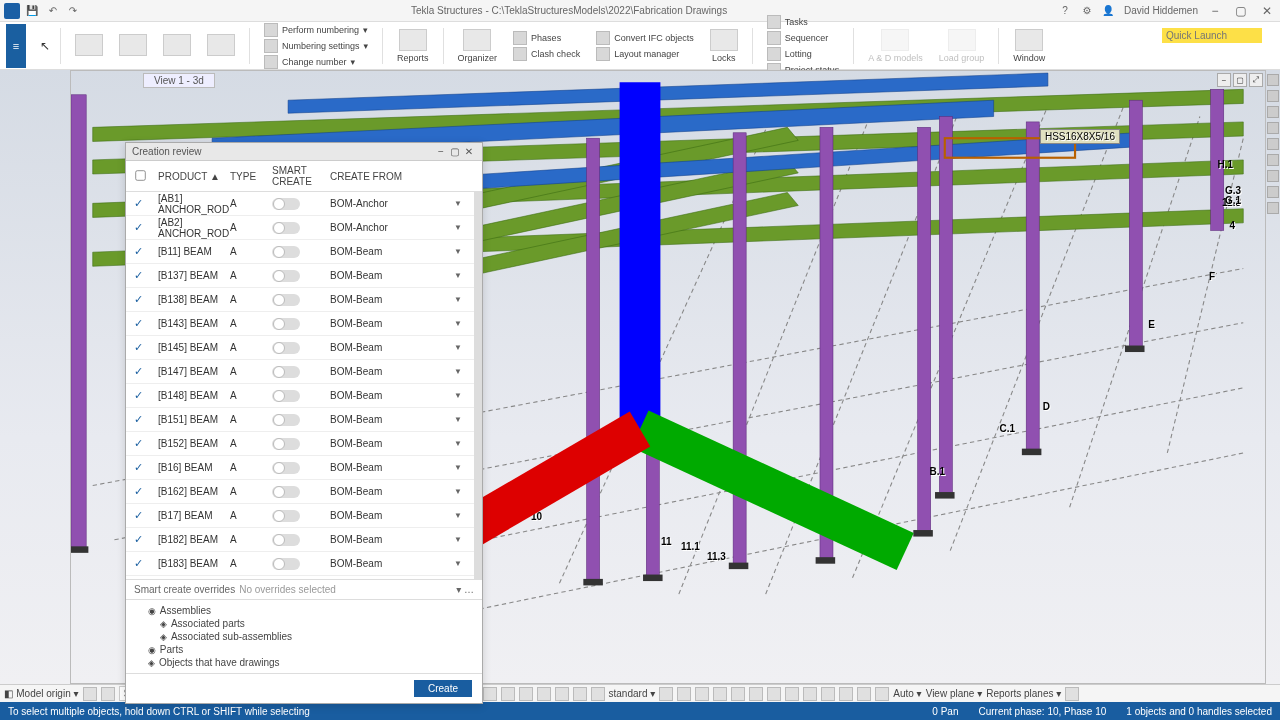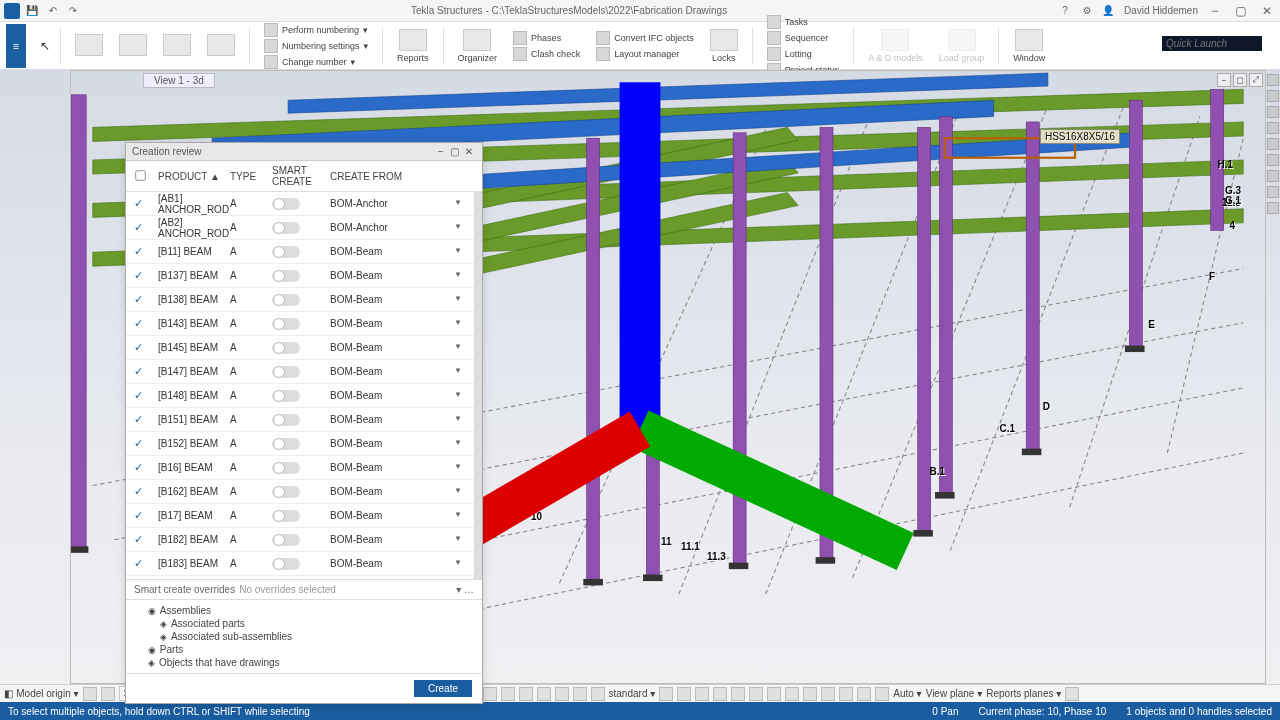--- a/index.html
+++ b/index.html
@@ -12,21 +12,21 @@
 .titlebar .tb-center { flex: 1; text-align: center; }
 .titlebar .tb-right { display: flex; align-items: center; gap: 8px; }
 .tb-icon { width: 14px; height: 14px; display: inline-flex; align-items: center; justify-content: center; }
 .win-btn { width: 18px; height: 14px; display: inline-flex; align-items: center; justify-content: center; font-size: 12px; color: #666; }
 .logo { width: 16px; height: 16px; background: #1a5fa5; border-radius: 2px; }
 
 
 .menutabs { height: 20px; background: #fff; display: flex; align-items: flex-end; padding-left: 72px; border-bottom: 1px solid transparent; }
 .menutabs .tab { padding: 2px 10px 1px; font-size: 10px; color: #555; cursor: pointer; }
 .menutabs .tab.active { border-bottom: 2px solid #1a5fa0; color: #111; }
-.quick-launch { position: absolute; right: 18px; top: 36px; width: 100px; font-size: 10px; color: #777; border: none; background: #0f172a; padding: 2px 4px; font-style: italic; }
+.quick-launch { position: absolute; right: 18px; top: 28px; width: 100px; font-size: 10px; color: #777; border: none; background: #fde047; padding: 2px 4px; }
 
 
 .ribbon { height: 48px; background: #fff; border-bottom: 1px solid #ddd; display: flex; align-items: center; padding: 0 6px; gap: 4px; }
 .ribbon .left-btn { width: 20px; height: 44px; background: #1a5fa0; display: flex; align-items: center; justify-content: center; color: white; margin-right: 8px; }
 .ribbon-sep { width: 1px; height: 36px; background: #e0e0e0; margin: 0 4px; }
 .ribbon-group { display: flex; flex-direction: column; align-items: center; justify-content: center; padding: 0 6px; font-size: 9px; color: #444; height: 44px; }
 .ribbon-group .big-icon { width: 28px; height: 22px; background: #e8e8e8; border: 1px solid #ccc; margin-bottom: 2px; }
 .ribbon-group.small { flex-direction: column; align-items: flex-start; gap: 2px; }
 .ribbon-item { display: flex; align-items: center; gap: 4px; font-size: 9px; white-space: nowrap; color: #444; }
 .ribbon-item .sm-icon { width: 14px; height: 14px; background: #d8d8d8; border: 1px solid #bbb; }
@@ -52,21 +52,21 @@
 .col-smart { width: 58px; }
 .col-from { flex: 1; }
 .panel-rows { flex: 1; overflow: auto; border-right: 8px solid #ddd; }
 .row { display: flex; align-items: center; padding: 4px 8px; border-bottom: 1px solid #eee; font-size: 10px; height: 24px; }
 .row .chk { width: 24px; color: #1a5fa0; font-size: 11px; }
 .row .prod { width: 72px; color: #333; }
 .row .type { width: 42px; color: #333; }
 .row .smart { width: 58px; display: flex; align-items: center; }
 .toggle { width: 28px; height: 12px; background: #ddd; border-radius: 6px; position: relative; }
 .toggle::after { content: ""; width: 10px; height: 10px; background: #fff; border: 1px solid #bbb; border-radius: 50%; position: absolute; left: 1px; top: 0; }
-.row .from { flex: 1; display: flex; align-items: flex-start; justify-content: space-between; padding-right: 4px; }
+.row .from { flex: 1; display: flex; align-items: center; justify-content: space-between; padding-right: 4px; }
 .row .from-val { color: #333; }
 .row .from-caret { color: #666; font-size: 8px; }
 
 .panel-override { padding: 4px 8px; border-top: 1px solid #ddd; display: flex; align-items: center; font-size: 10px; color: #666; }
 .panel-override .label { margin-right: 4px; }
 .panel-override .val { flex: 1; color: #999; }
 .panel-override .dd { width: 30px; text-align: right; }
 
 .visibility { padding: 4px 10px; font-size: 10px; color: #444; border-top: 1px solid #ddd; background: #fff; }
 .visibility .tri { font-size: 8px; }

